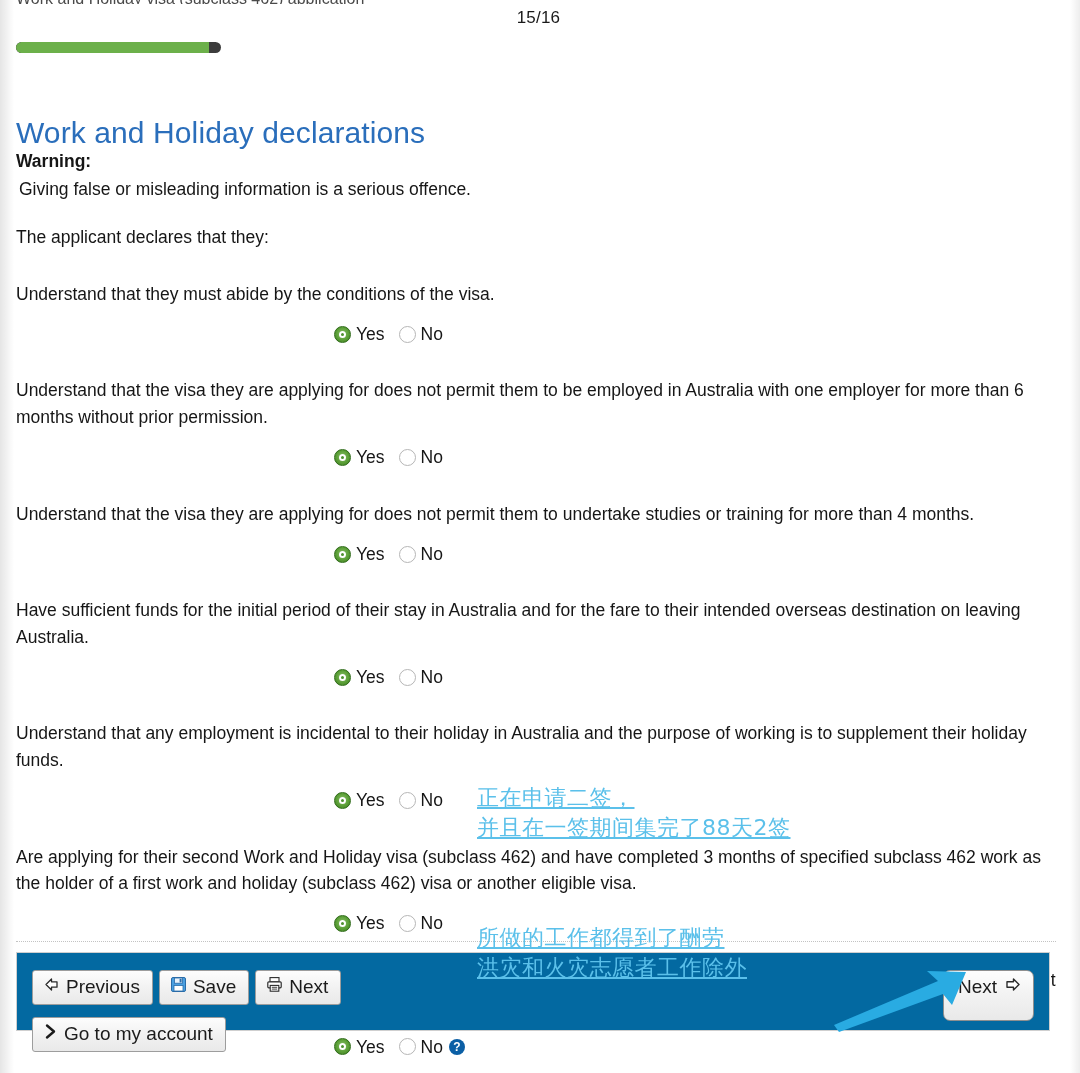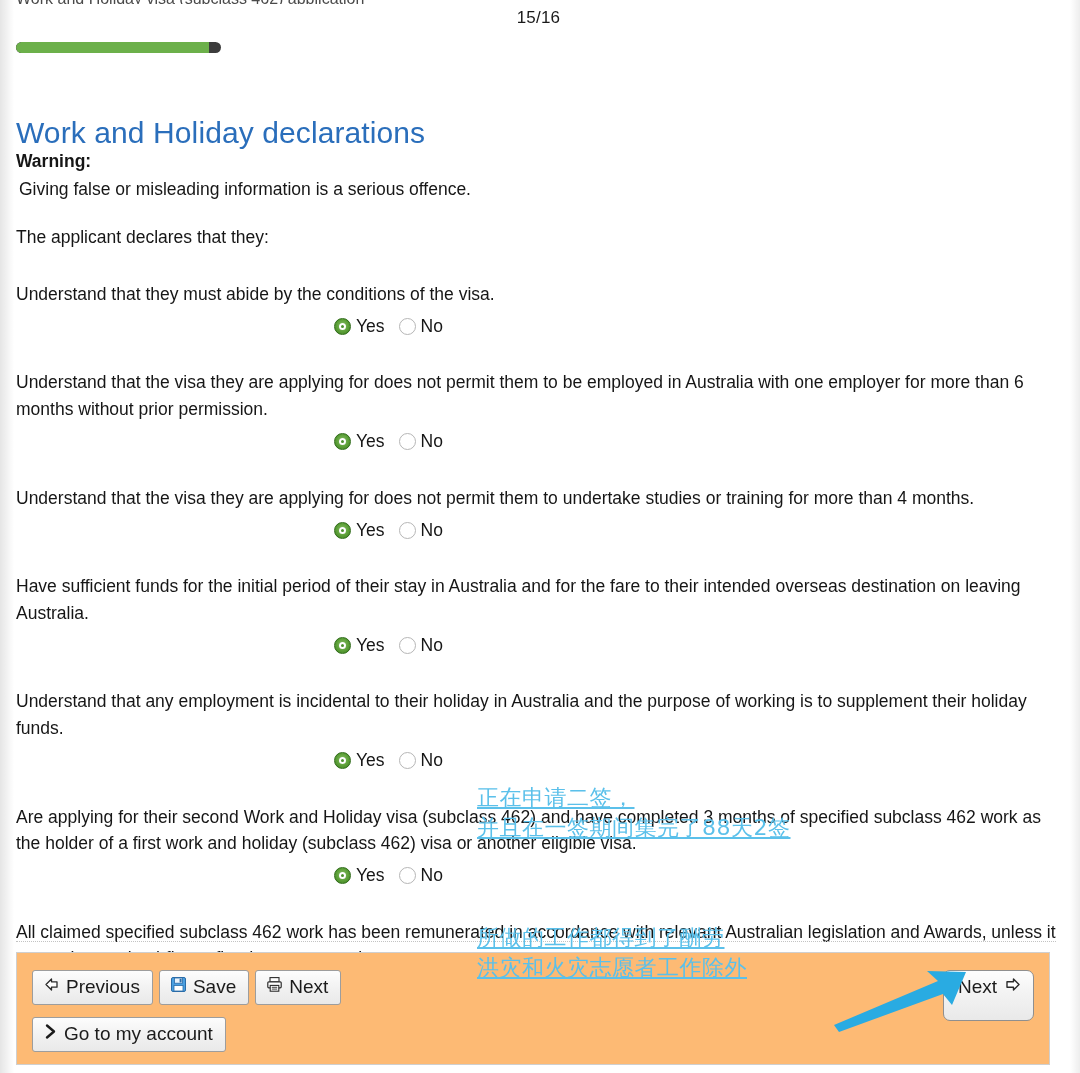--- a/index.html
+++ b/index.html
@@ -95,21 +95,21 @@
   .warning-text { margin: 0 0 0 3px; }
   .declares-text { margin: 22px 0 0 0; }
 
   .decl-block { margin-top: 30px; }
   .decl-text { margin: 0; }
 
   
   .radio-row {
     display: flex;
     align-items: center;
-    margin-top: 6px;
+    margin-top: 14px;
     padding-left: 318px;
     height: 26px;
   }
   .radio {
     width: 17px; height: 17px;
     border-radius: 50%;
     display: inline-block;
     position: relative;
     flex: 0 0 auto;
   }
@@ -160,22 +160,22 @@
     position: absolute;
     left: 16px; top: 941px;
     width: 1040px;
     border-top: 1.5px dotted #c3c3c3;
   }
 
   
   .footer-panel {
     position: absolute;
     left: 16px; top: 952px;
-    width: 1034px; height: 113px;
-    background: #fdba74;
+    width: 1034px; height: 79px;
+    background: #0369a1;
     border: 1px solid #cfcfcf;
   }
   .btn {
     display: inline-flex;
     align-items: center;
     gap: 6px;
     background: linear-gradient(to bottom, #fdfdfd 0%, #f2f2f2 50%, #e9e9e9 100%);
     border: 1px solid #9d9d9d;
     border-radius: 3px;
     padding: 5px 12px 6px 10px;

